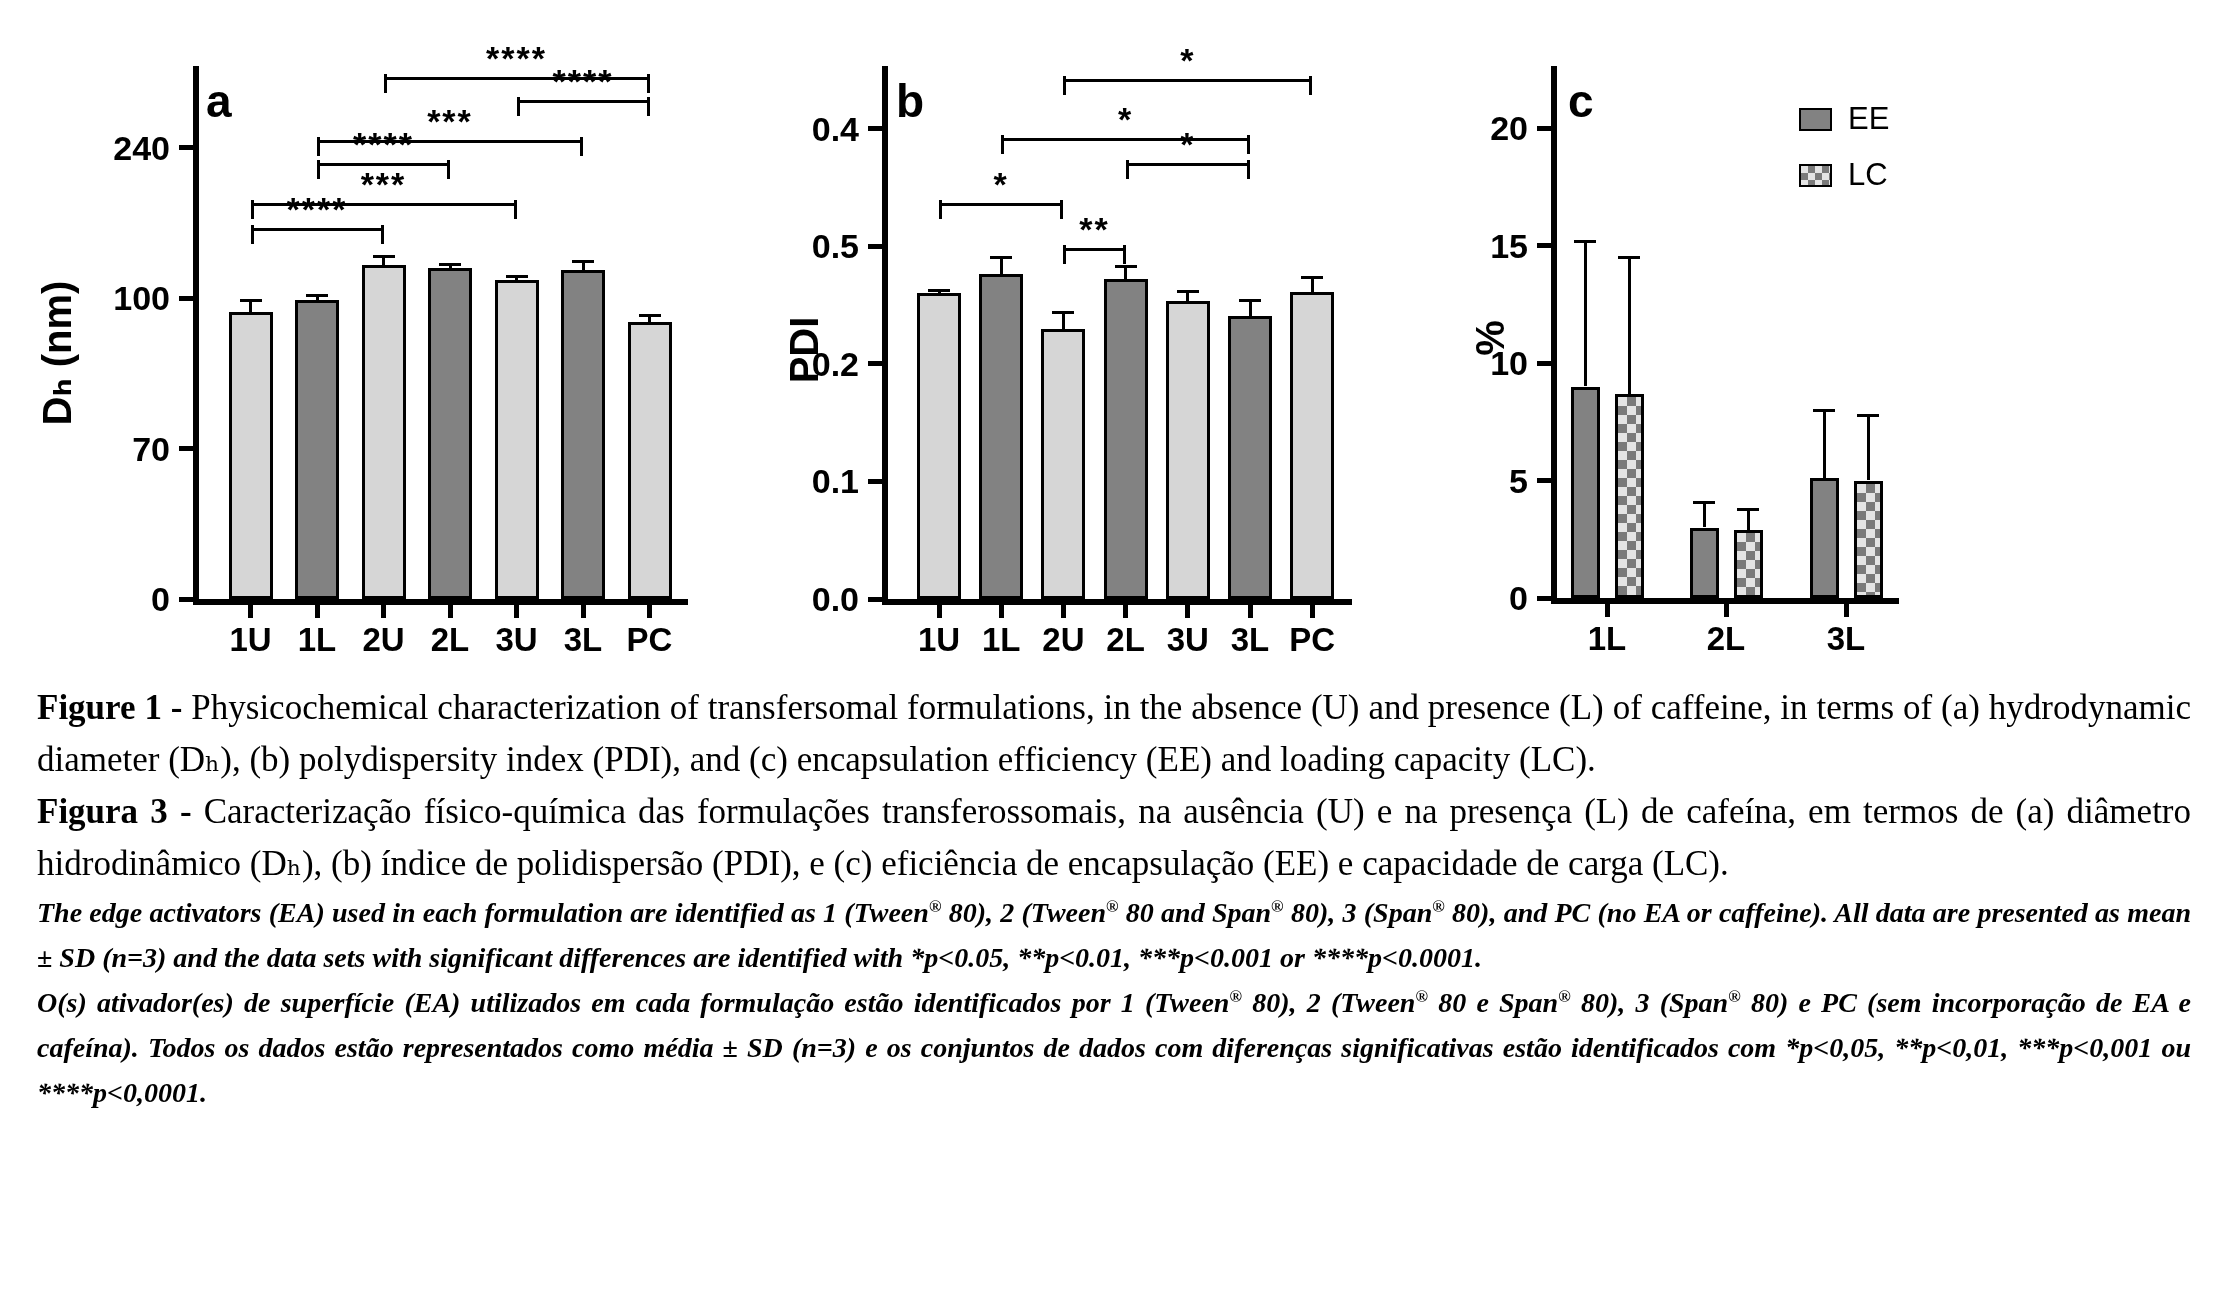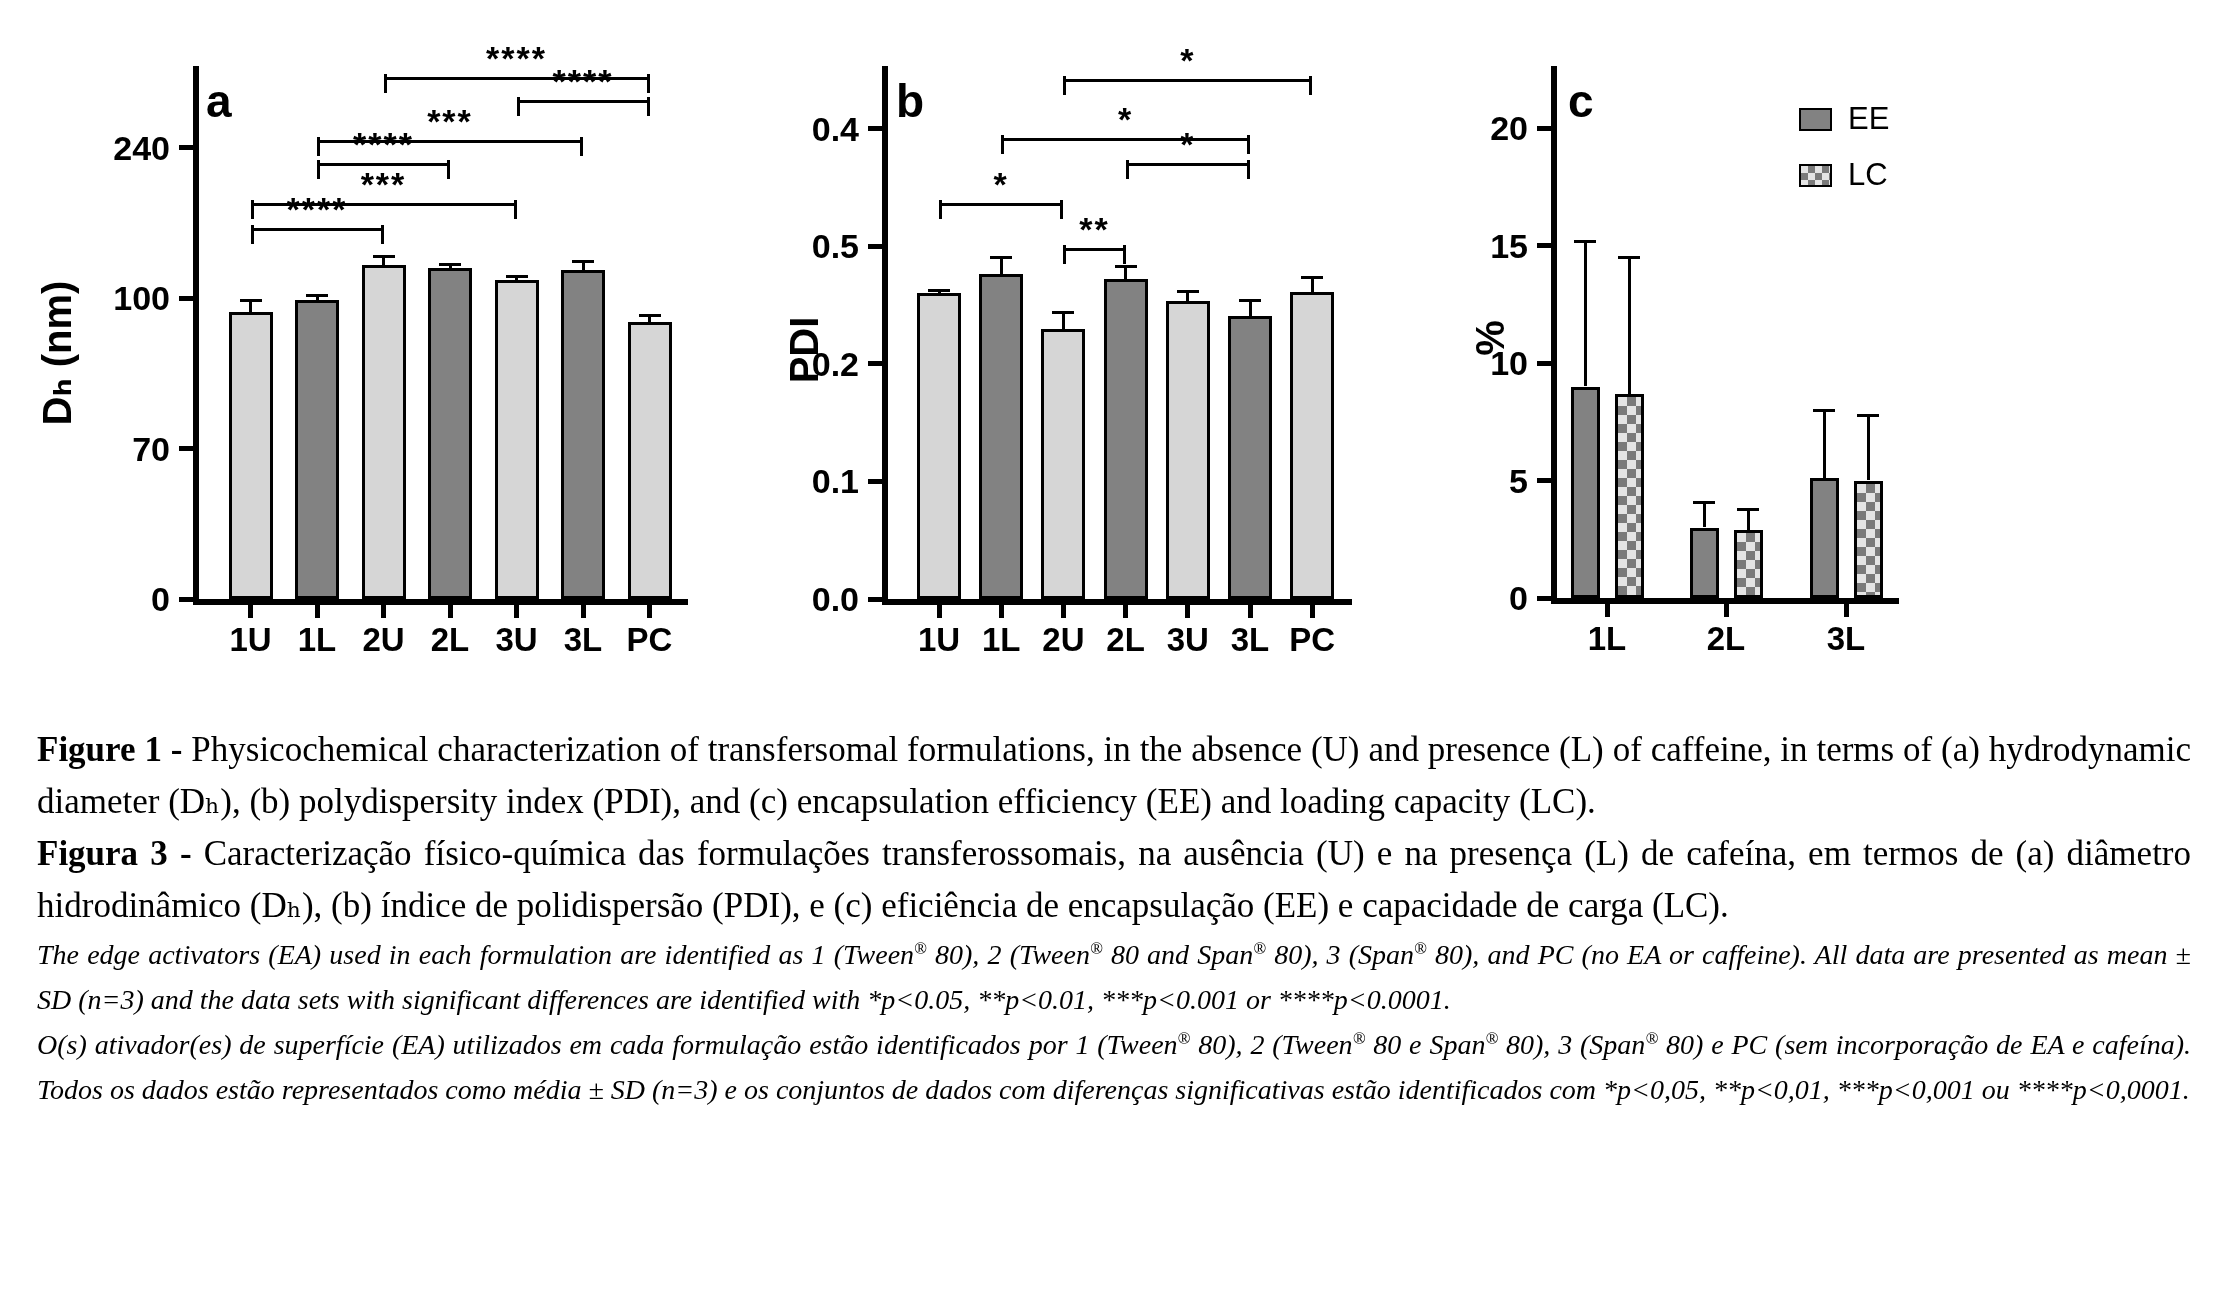--- a/index.html
+++ b/index.html
@@ -2,25 +2,25 @@
 <html><head>
 <meta charset="utf-8">
 <style>
   html,body{margin:0;padding:0;background:#fff;}
   .page{position:relative;width:2227px;height:1303px;background:#ffffff;overflow:hidden;
         font-family:"Liberation Sans","DejaVu Sans",sans-serif;color:#000;}
   #figure{position:absolute;left:0;top:0;width:2227px;height:680px;}
   .checker{background-color:#e4e4e4;
     background-image:conic-gradient(#7a7a7a 0 25%, #e4e4e4 25% 50%, #7a7a7a 50% 75%, #e4e4e4 75% 100%);
     background-size:18px 18px;}
-  .captions{position:absolute;left:37px;top:724px;width:2154px;
+  .captions{position:absolute;left:37px;top:682px;width:2154px;
     font-family:"Liberation Serif","DejaVu Serif",serif;}
   .cap{margin:0;font-size:35px;line-height:52px;text-align:justify;}
   .cap b{font-weight:bold;}
-  .note{margin:0;font-size:28px;line-height:45px;font-style:italic;text-align:justify;}
+  .note{margin:0;font-size:28px;line-height:45px;font-style:italic;text-align:justify;font-weight:bold;}
   .note:first-of-type{margin-top:14px;}
   sup{font-size:60%;line-height:0;}
 </style>
 </head>
 <body>
 
 <div class="page">
   <div id="figure">
       <div style="position: absolute; left: 206px; top: 74px; font: bold 46px &quot;Liberation Sans&quot;, &quot;DejaVu Sans&quot;, sans-serif;">a</div>
       <div style="position: absolute; left: -112px; top: 329px; width: 340px; height: 48px; font: bold 40px &quot;Liberation Sans&quot;, &quot;DejaVu Sans&quot;, sans-serif; text-align: center; transform: rotate(-90deg);">Dₕ (nm)</div>

